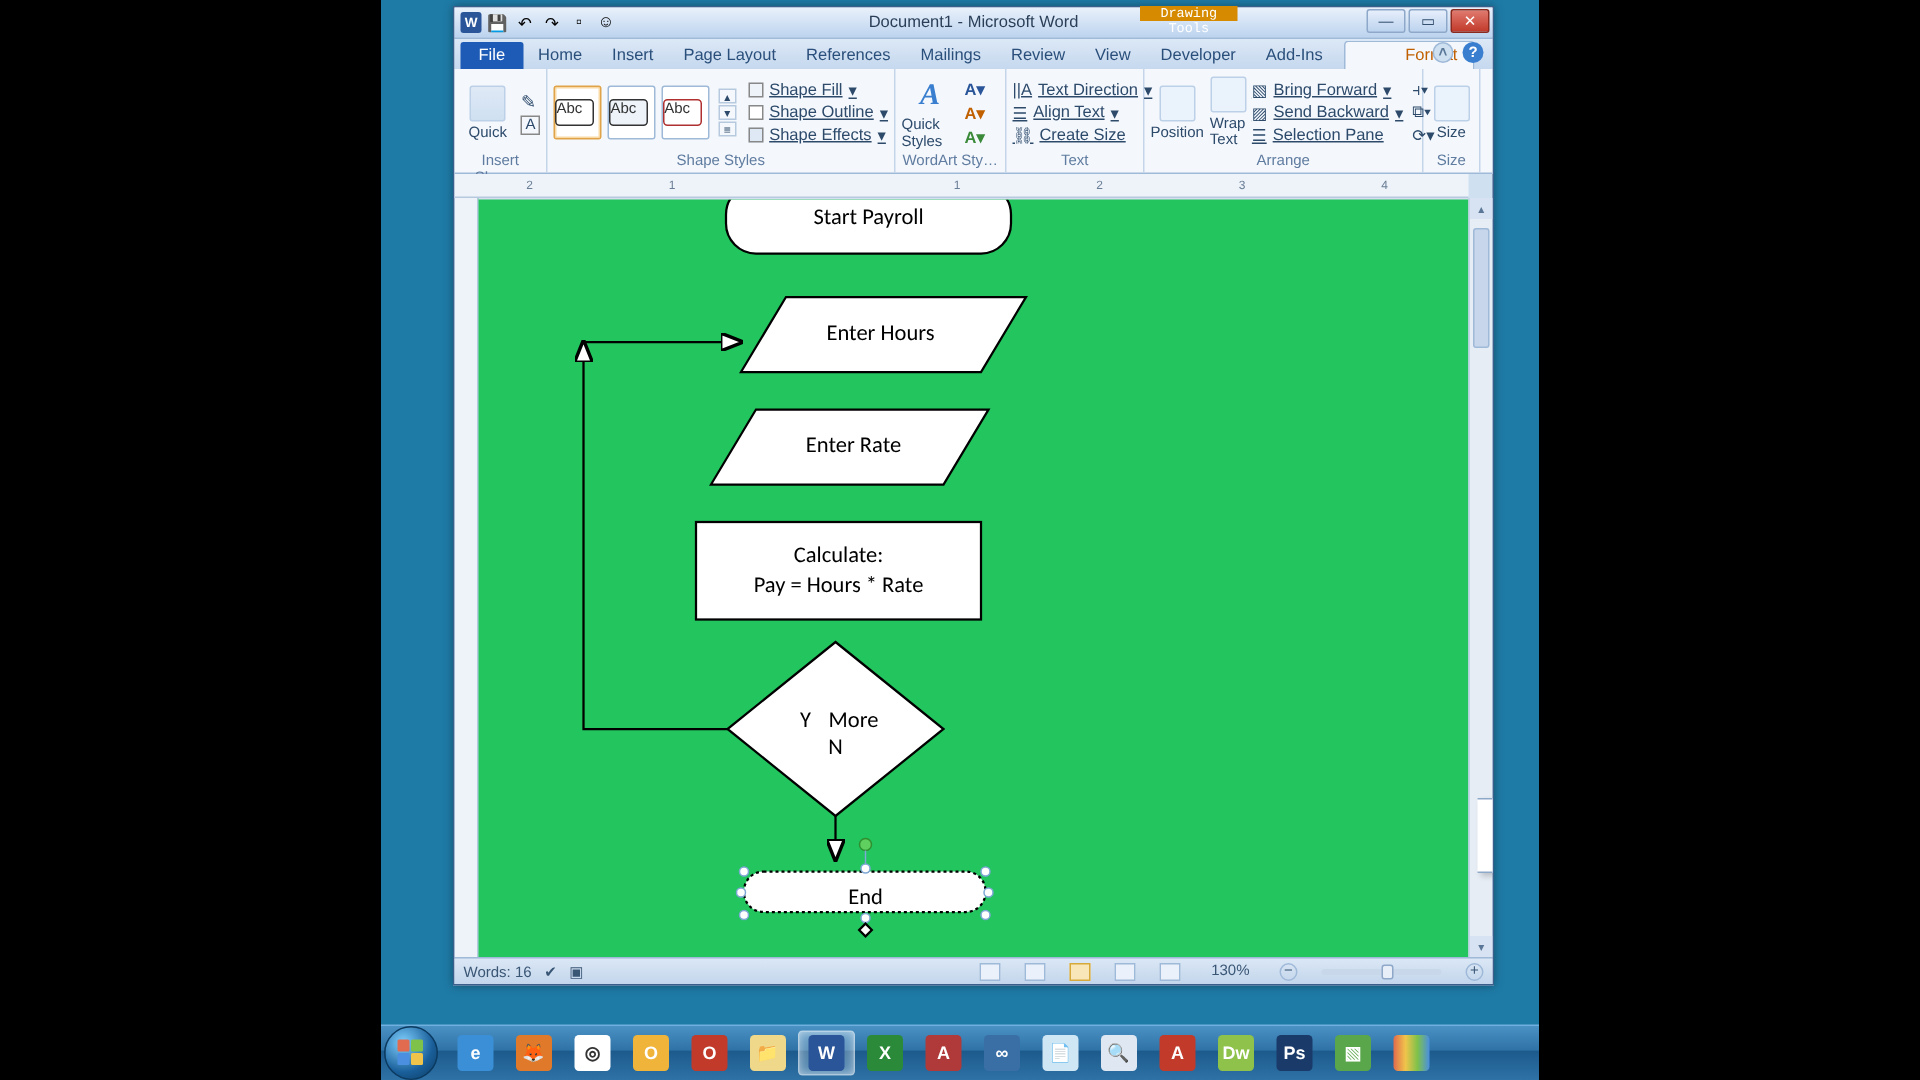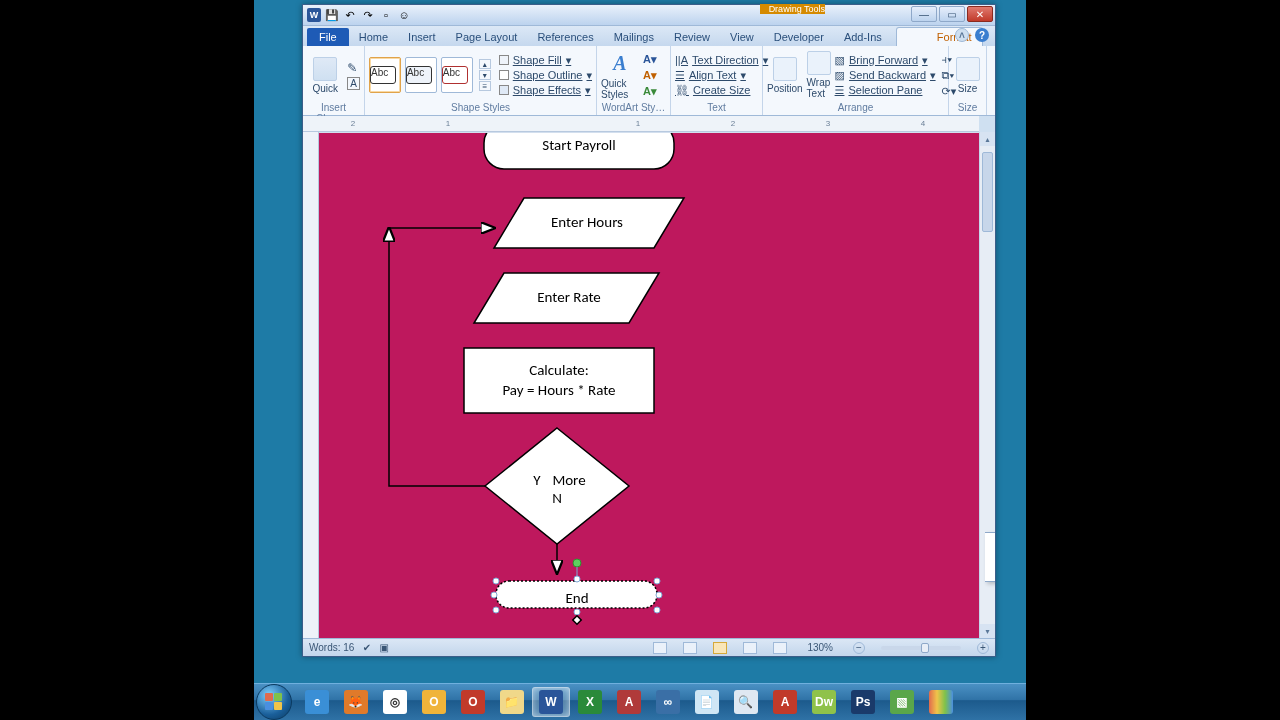--- a/index.html
+++ b/index.html
@@ -33,21 +33,21 @@
     background: linear-gradient(#e9f1fb,#bcd3ee);
     display: flex; align-items: center;
     position: relative;
     border-bottom: 1px solid #9fb9d8;
   }
   .titlebar .qat { display:flex; align-items:center; gap:4px; padding-left:4px;}
   .titlebar .qat span { width:14px; height:14px; display:inline-flex; align-items:center; justify-content:center; }
   .word-icon { width:14px;height:14px;background:#2a5599;border-radius:2px;display:inline-flex;align-items:center;justify-content:center;color:#fff;font-weight:bold;font-size:9px;}
   .doc-title { position:absolute; left:0; right:0; text-align:center; font-size:11px; color:#2a3f57; pointer-events:none;}
   .drawtools-tab { position:absolute; right:170px; top:-1px; width:65px; height:22px;}
-  .drawtools-tab .lab { background:#d58a00; color:#fff; font-size:9px; text-align:right; height:10px; line-height:10px;}
+  .drawtools-tab .lab { background:#d58a00; color:#fff; font-size:9px; text-align:center; height:10px; line-height:10px;font-family:Liberation Mono, monospace;}
   .winbtns { position:absolute; right:2px; top:1px; display:flex; }
   .winbtns .b { width:26px;height:16px;background:linear-gradient(#e6eefb,#bcd3ee);border:1px solid #8ea8c9;border-radius:2px;margin-left:2px;display:flex;align-items:center;justify-content:center;font-size:10px;color:#33506f;}
   .winbtns .close { background:linear-gradient(#e07a6f,#c13a2a);color:#fff;border-color:#8a2a1f;}
   
   .tabs {
     height:20px; display:flex; align-items:flex-end; padding-left:4px;
     background: linear-gradient(#dce8f6,#c5d8ee);
     position: relative;
   }
   .tab { padding:3px 10px 3px; font-size:11px; color:#2a4f7b; cursor:default; }
@@ -72,21 +72,21 @@
   .shape-preview.o3 div{width:26px;height:18px;border:1px solid #b03030;border-radius:3px;}
   .menu-list { display:flex; flex-direction:column; gap:2px;text-decoration:underline; }
   .menu-list .mi { display:flex; align-items:center; gap:4px; white-space:nowrap;}
   .mi .sw { width:10px;height:10px;border:1px solid #888;background:#eef3fa;}
   .wa-icon{width:26px;height:26px;display:flex;align-items:center;justify-content:center;font-size:20px;font-weight:bold;font-style:italic;color:#3a7ecf;font-family:Georgia,serif;}
   
   .ruler-h { height:16px; background:#eef3f9; border-bottom:1px solid #b7c9df; position:relative; font-size:8px; color:#6a7f97; margin-right:16px;}
   .ruler-h .num{position:absolute;top:3px;transform:translateX(-50%);}
   .docarea { flex:1; display:flex; background:#8ea9c7; overflow:hidden; position:relative;}
   .ruler-v { width:16px; background:#eef3f9; border-right:1px solid #b7c9df;}
-  .page-scroll { flex:1; background:#be185d; position:relative; overflow:hidden; border-top:1px solid #d3dfee;}
+  .page-scroll { flex:1; background:#22c55e; position:relative; overflow:hidden; border-top:1px solid #d3dfee;}
   .vscroll { width:16px; background:#e7edf5; border-left:1px solid #c4d5ea; position:relative;}
   .vscroll .thumb{position:absolute;left:2px;right:2px;top:20px;height:80px;background:#c7d6ea;border:1px solid #9fb9d8;border-radius:2px;}
   .vscroll .arr{position:absolute;left:0;right:0;height:14px;background:#d7e3f2;display:flex;align-items:center;justify-content:center;font-size:8px;color:#5a7798;}
   .vscroll .arr.top{top:0;} .vscroll .arr.bot{bottom:0;}
   
   .page-scroll svg { position:absolute; left:0; top:0; }
   .fc text { font-family: Calibri, "Segoe UI", sans-serif; font-size:15px; fill:#000;}
   .fc .lbl { dominant-baseline:middle; text-anchor:middle;}
   .fc path, .fc rect, .fc polygon { fill:#fff; stroke:#000; stroke-width:1.5;}
   .fc .arrow { stroke:#000; stroke-width:1.5; fill:none; marker-end:url(#ah);}
@@ -132,20 +132,21 @@
 
   <div class="titlebar">
     <div class="qat">
       <span class="word-icon">W</span>
       <span>💾</span>
       <span>↶</span>
       <span>↷</span>
       <span>▫</span>
       <span>☺</span>
     </div>
+    <div class="doc-title">Document1 - Microsoft Word</div>
     <div class="drawtools-tab">
       <div class="lab">Drawing Tools</div>
     </div>
     <div class="winbtns">
       <div class="b">—</div>
       <div class="b">▭</div>
       <div class="b close">✕</div>
     </div>
   </div>
 

